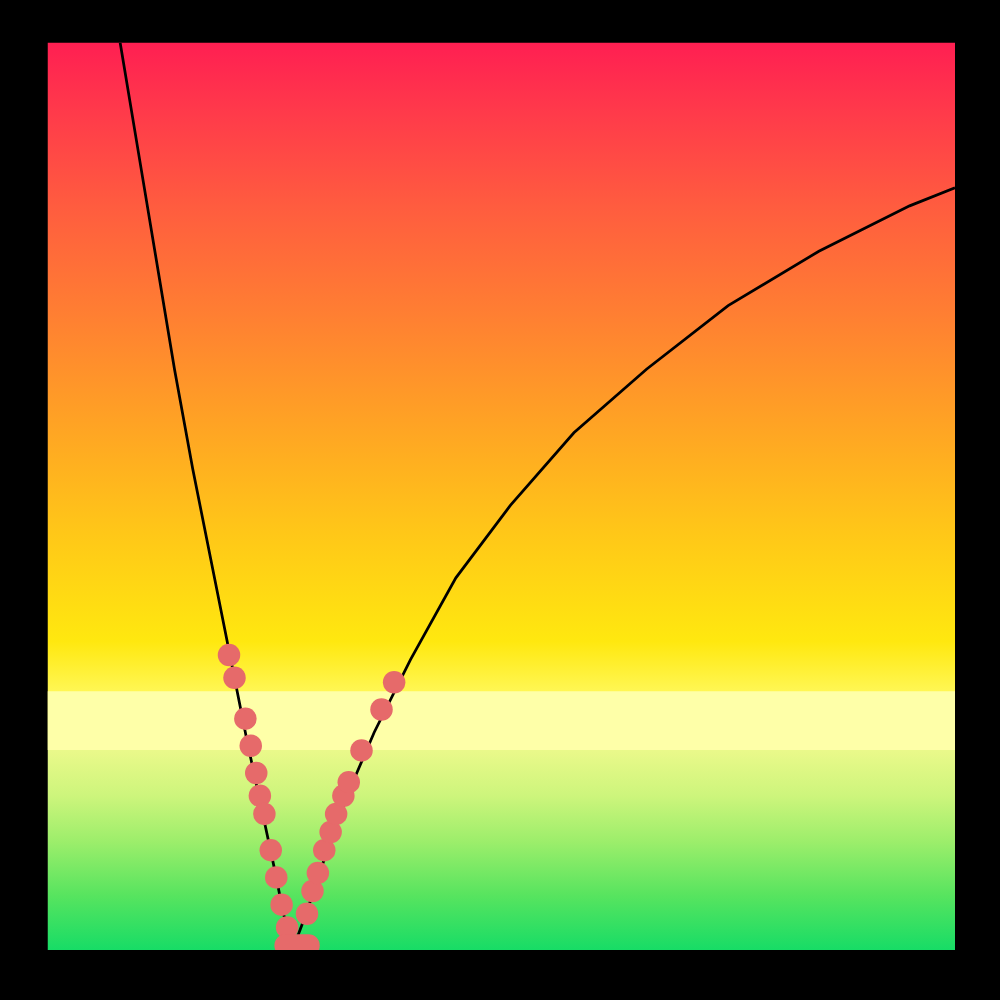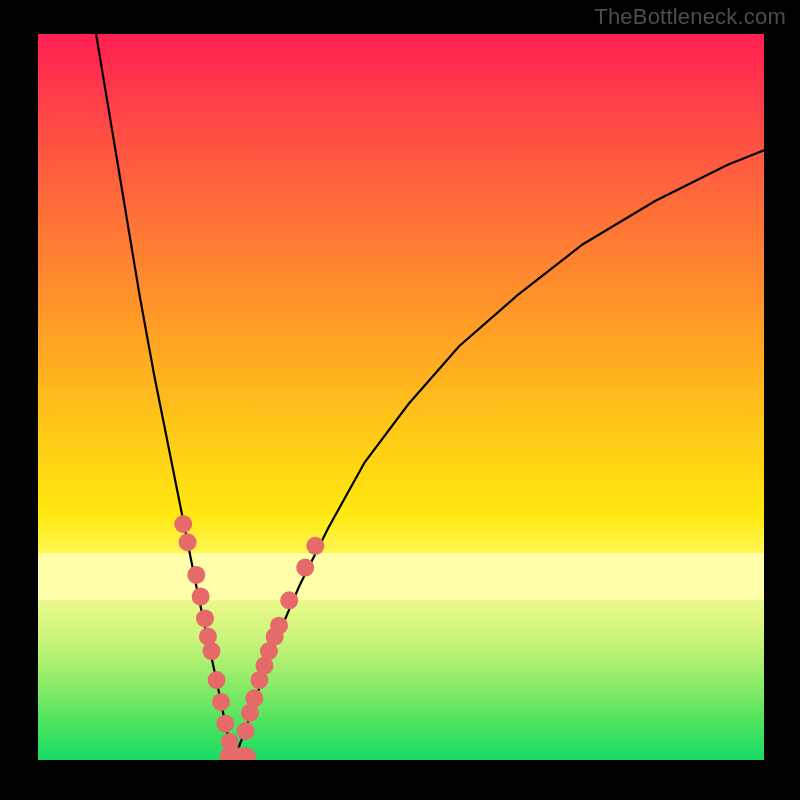--- a/index.html
+++ b/index.html
@@ -83,21 +83,20 @@
   }
   .pill {
     fill: #e66a6a;
     stroke: none;
   }
 </style>
 </head>
 <body>
 
 <div class="frame">
-  <div class="watermark">TheBottleneck.com</div>
 
   <div class="plot-area">
     <div class="gradient"></div>
     <div class="pale-band"></div>
 
     <svg class="curves" viewBox="0 0 726 726" preserveAspectRatio="none">
       <path id="left-branch" class="curve-path" d="M58.1 0.0 L72.6 87.1 L87.1 174.2 L101.6 261.4 L116.2 341.2 L130.7 413.8 L145.2 486.4 L159.7 559.0 L170.6 609.8 L181.5 660.7 L188.8 697.0 L196.0 726.0"></path>
       <path id="right-branch" class="curve-path" d="M196.0 726.0 L206.9 697.0 L221.4 653.4 L239.6 602.6 L261.4 551.8 L290.4 493.7 L326.7 428.3 L370.3 370.3 L421.1 312.2 L479.2 261.4 L544.5 210.5 L617.1 167.0 L689.7 130.7 L726.0 116.2"></path>
       <g id="dots-left">
           <circle cx="145.2" cy="490.0" r="9" class="dot"></circle>

